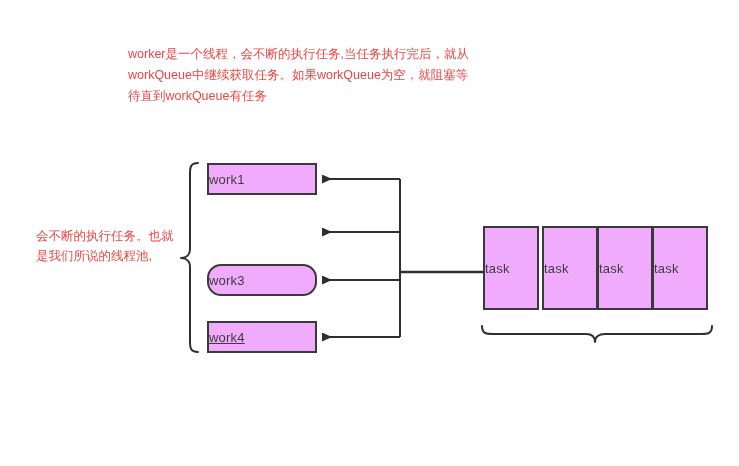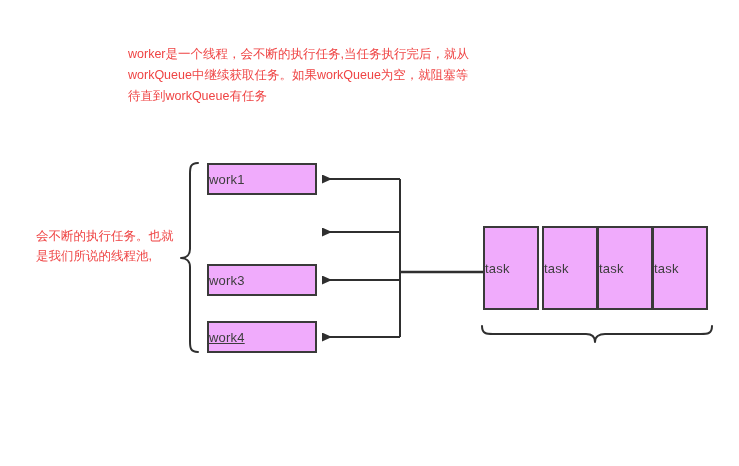--- a/index.html
+++ b/index.html
@@ -109,21 +109,21 @@
              C707,334 712,334 712,326" stroke="#2f2f2f" stroke-width="2" fill="none" stroke-linecap="round" stroke-linejoin="round"></path>
   </svg>
 
   <div class="annotation" id="worker-note">worker是一个线程，会不断的执行任务,当任务执行完后，就从workQueue中继续获取任务。如果workQueue为空，就阻塞等待直到workQueue有任务</div>
 
   <div class="annotation" id="workers-note">会不断的执行任务。也就是我们所说的线程池,</div>
 
   <div class="node-box worker-box" style="top:163px;">
     <span>work1</span>
   </div>
-  <div class="node-box worker-box" style="top:264px;">
+  <div class="node-box worker-box" style="top:264px;border-radius:14px;">
     <span>work3</span>
   </div>
   <div class="node-box worker-box" style="top:321px;text-decoration:underline;">
     <span>work4</span>
   </div>
 
   <div class="node-box task-box" style="left:483px;">
     <span>task</span>
   </div>
   <div class="node-box task-box" style="left:542px;">

